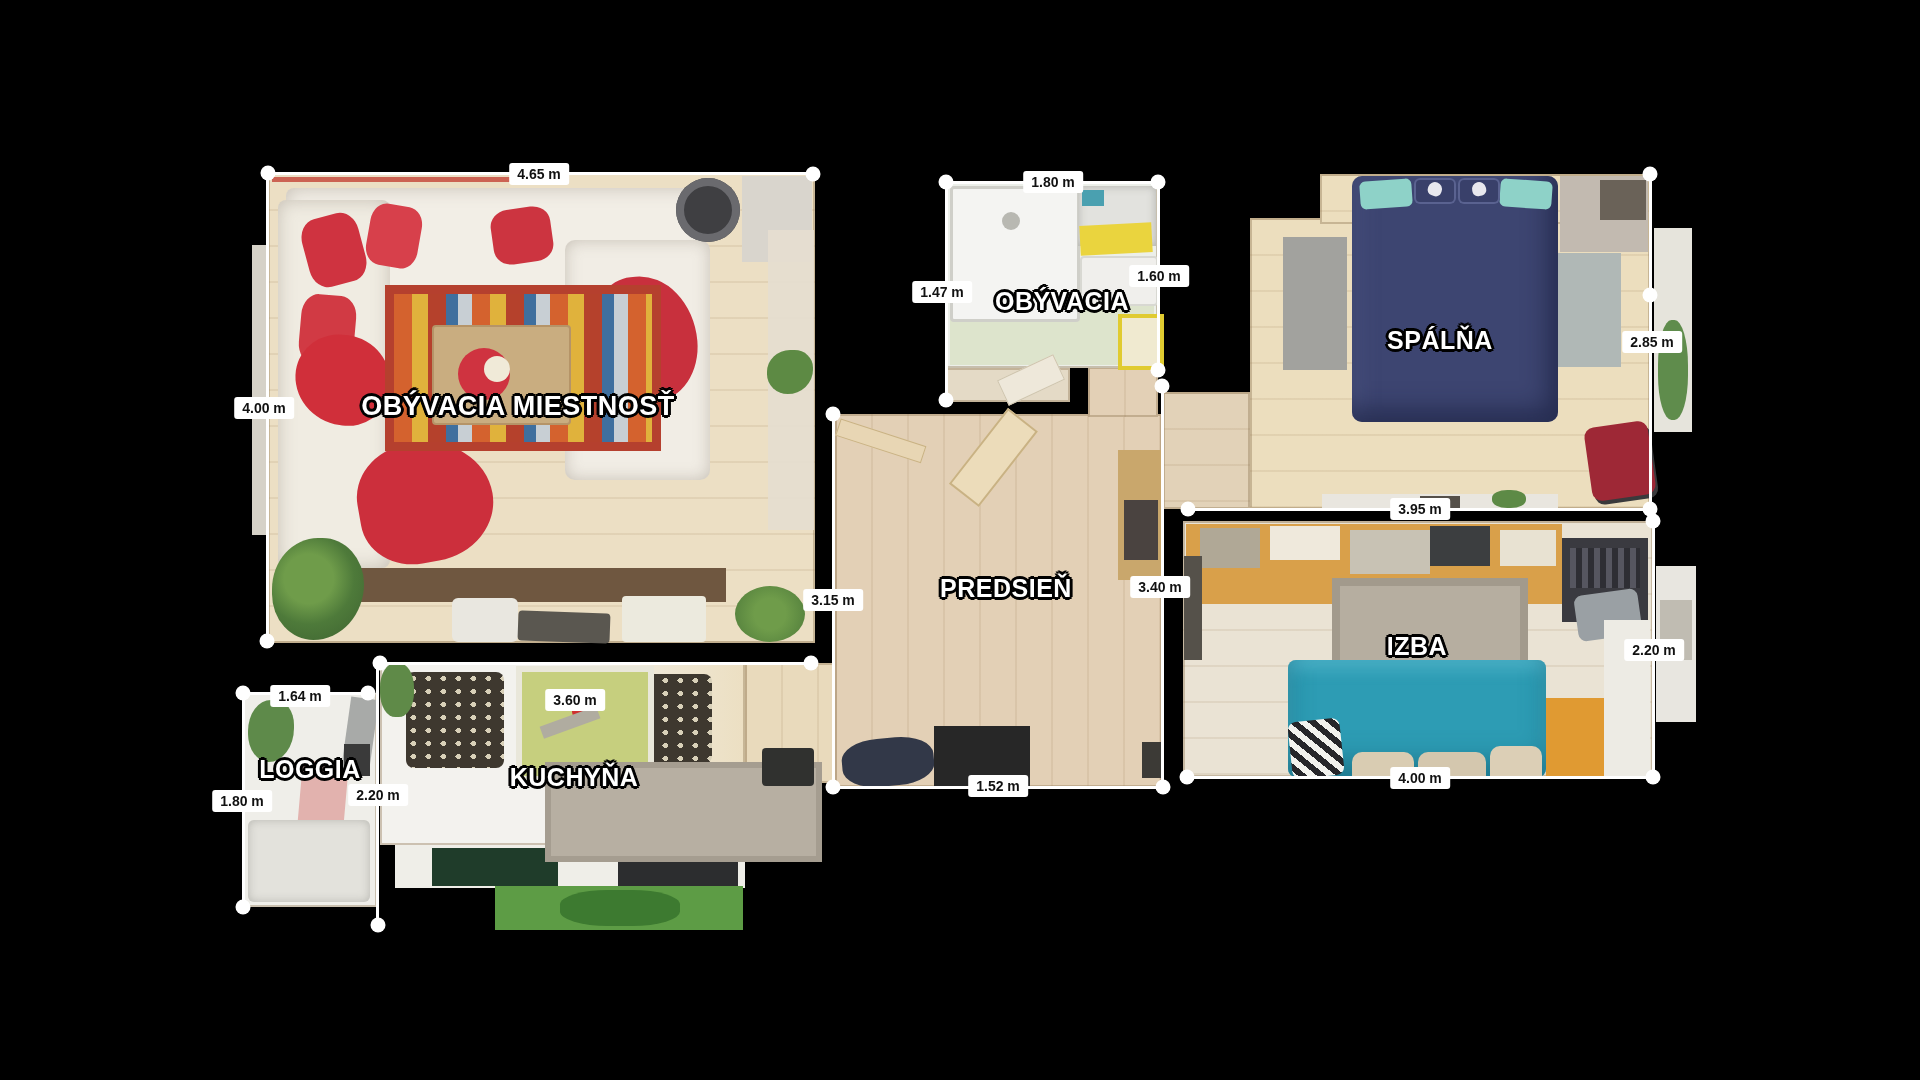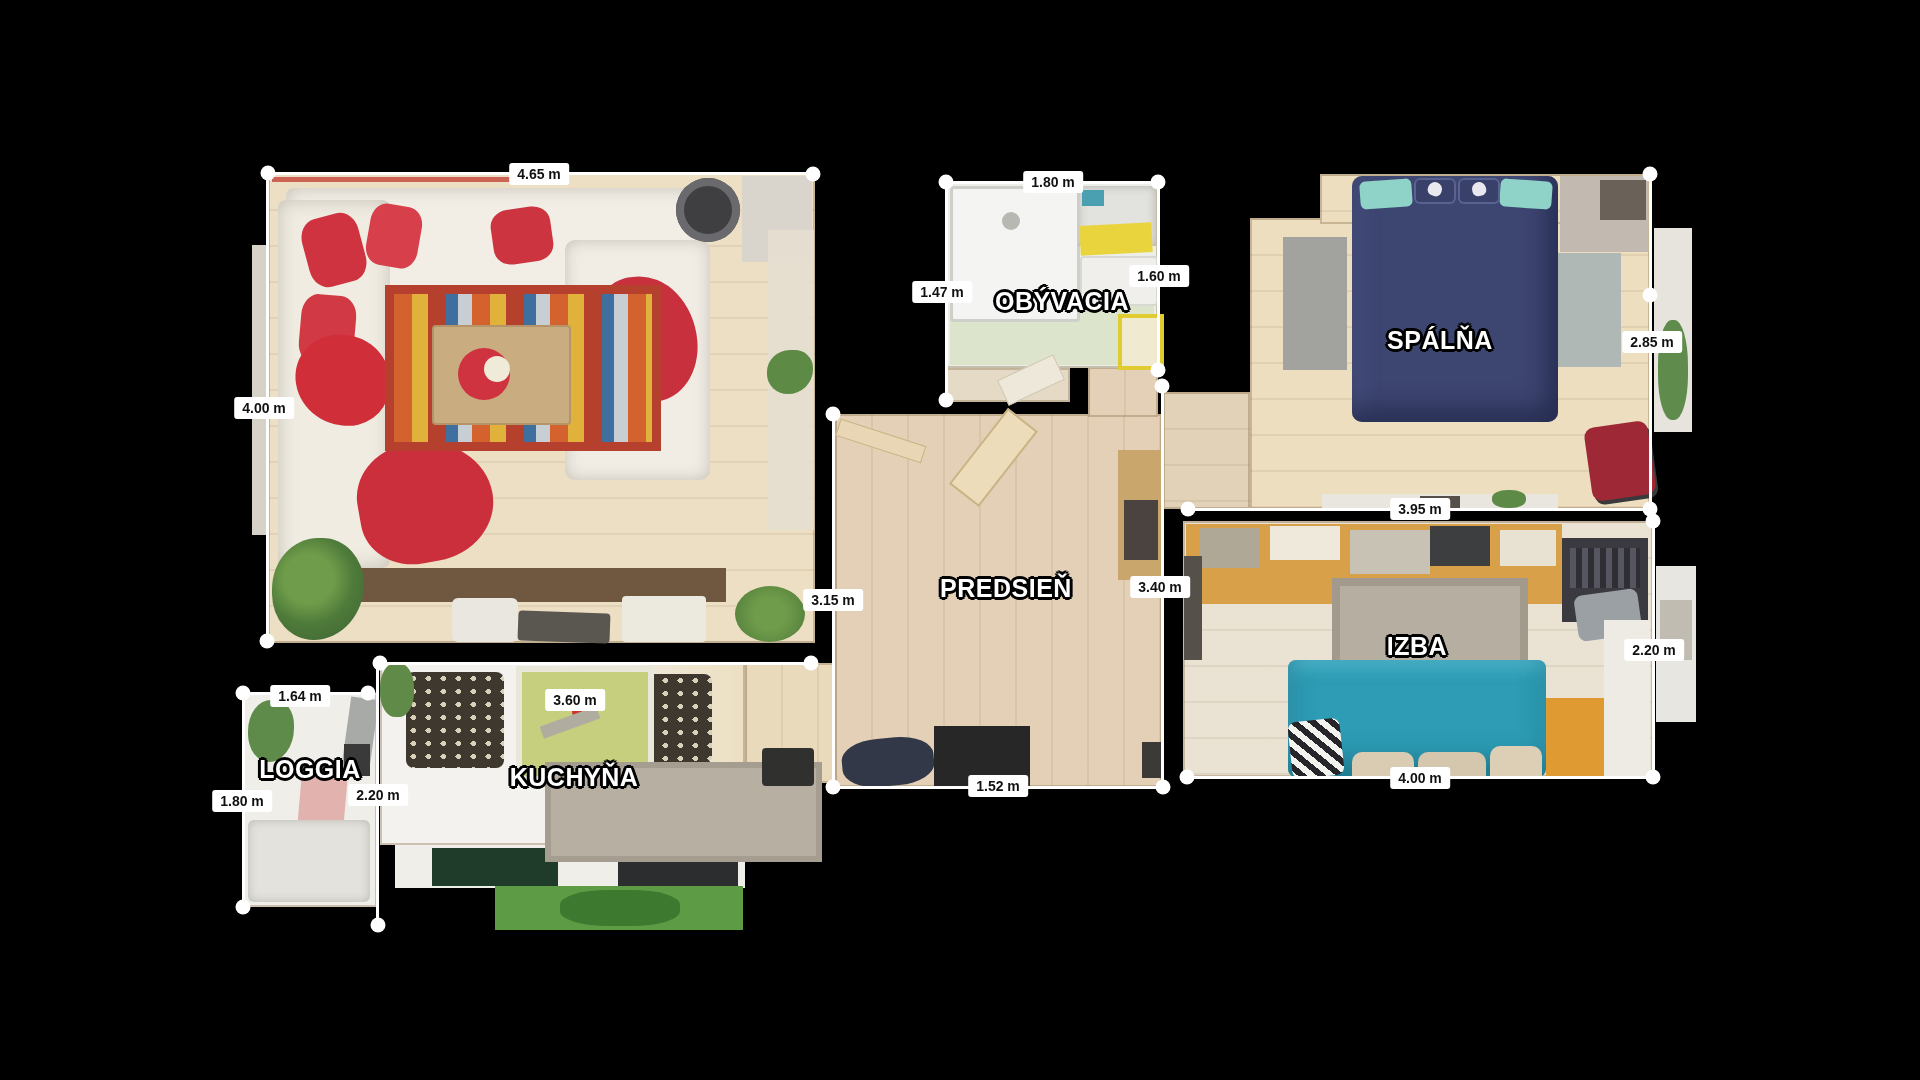--- a/index.html
+++ b/index.html
@@ -203,20 +203,21 @@
   <div class="dim" style="left:1159px;top:276px;">1.60 m</div>
   <div class="dim" style="left:1652px;top:342px;">2.85 m</div>
   <div class="dim" style="left:1420px;top:509px;">3.95 m</div>
   <div class="dim" style="left:1654px;top:650px;">2.20 m</div>
   <div class="dim" style="left:1420px;top:778px;">4.00 m</div>
   <div class="dim" style="left:300px;top:696px;">1.64 m</div>
   <div class="dim" style="left:242px;top:801px;">1.80 m</div>
   <div class="dim" style="left:378px;top:795px;">2.20 m</div>
   <div class="dim" style="left:575px;top:700px;">3.60 m</div>
 
+  <div class="room-label" style="left:518px;top:406px;font-size:27px;">OBÝVACIA MIESTNOSŤ</div>
   <div class="room-label" style="left:1062px;top:301px;">OBÝVACIA</div>
   <div class="room-label" style="left:1440px;top:340px;">SPÁLŇA</div>
   <div class="room-label" style="left:1006px;top:588px;">PREDSIEŇ</div>
   <div class="room-label" style="left:1417px;top:646px;">IZBA</div>
   <div class="room-label" style="left:310px;top:769px;">LOGGIA</div>
   <div class="room-label" style="left:574px;top:777px;text-align:right;">KUCHYŇA</div>
 
 </div>
 
 </body></html>

